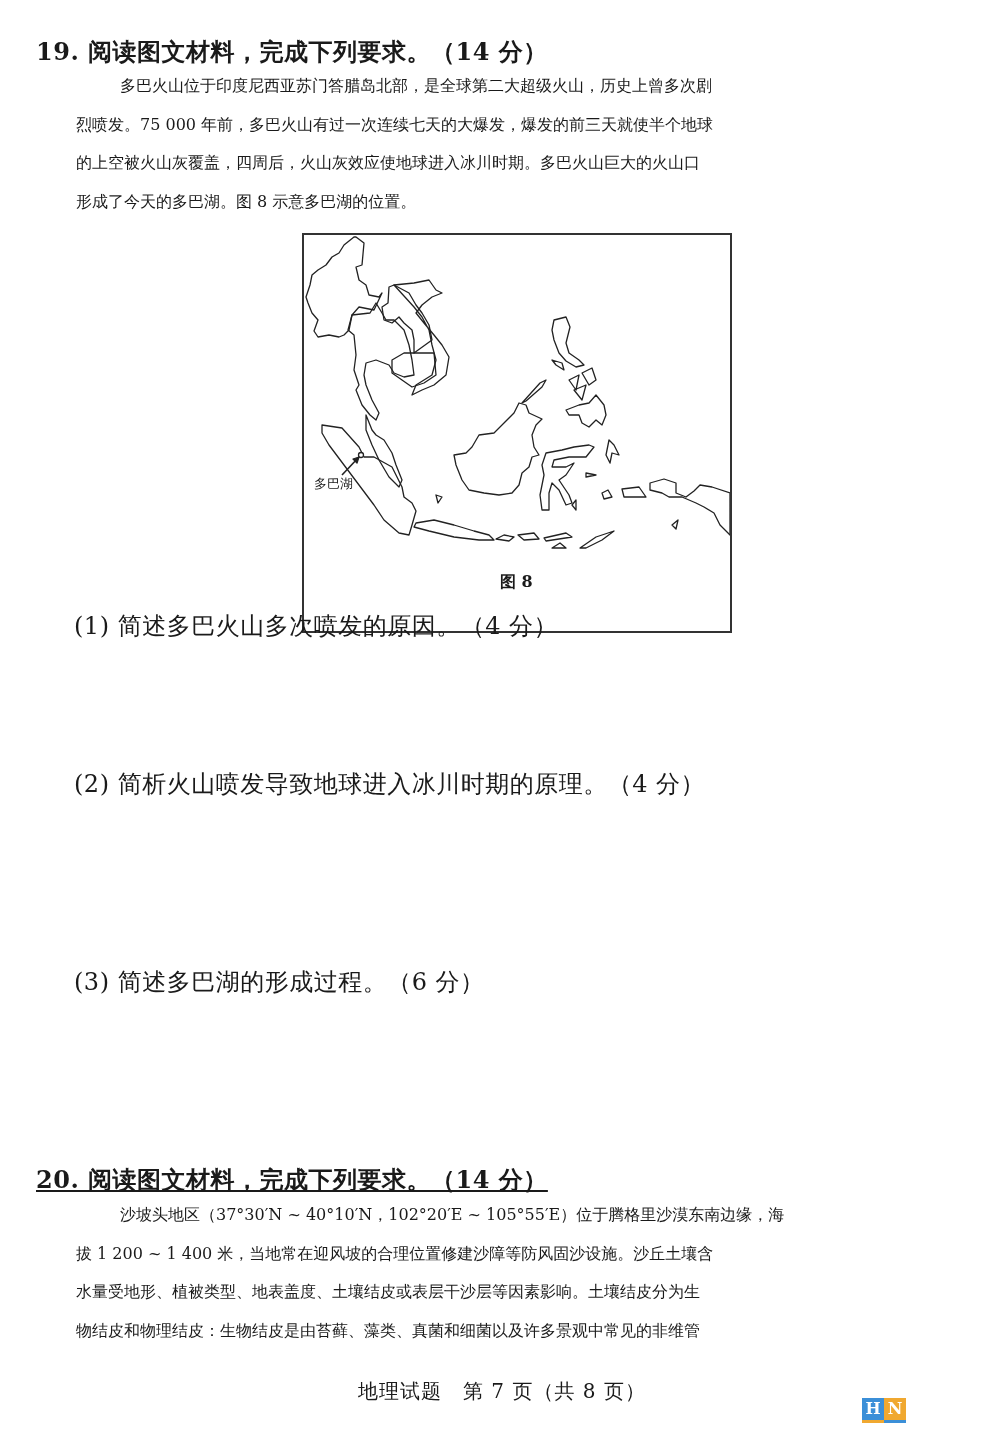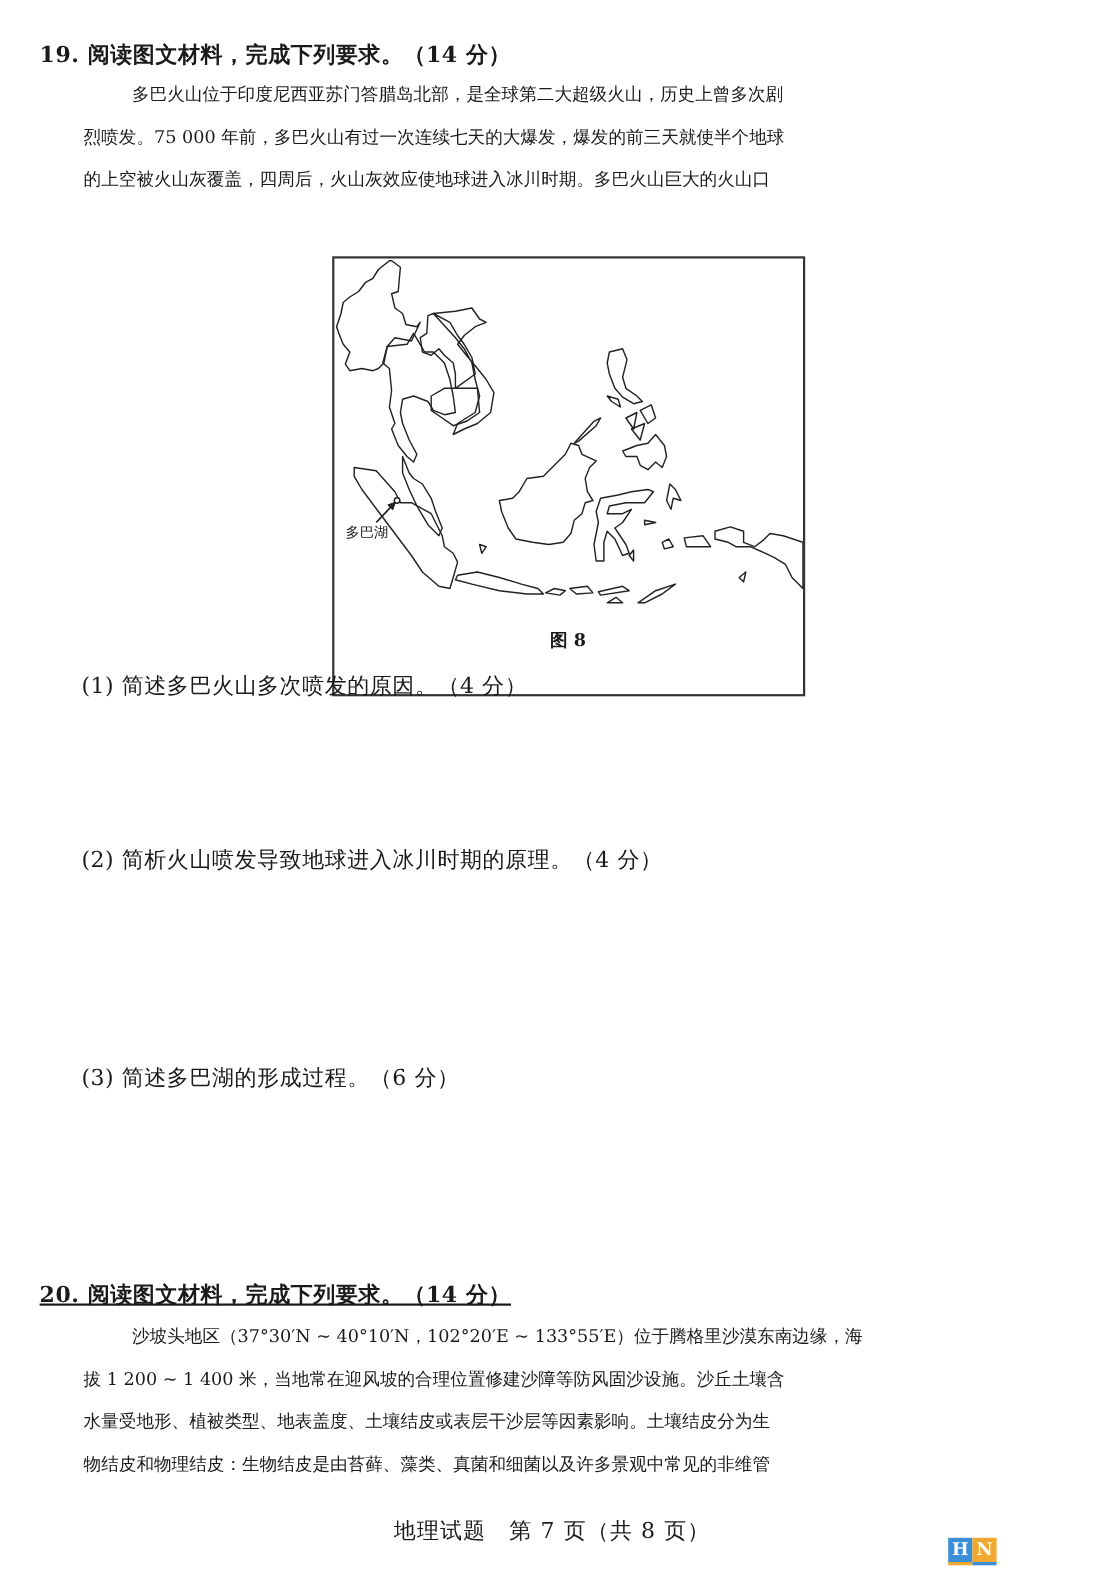--- a/index.html
+++ b/index.html
@@ -1,21 +1,21 @@
 <!DOCTYPE html>
 <html><head>
 <meta charset="utf-8">
 <style>
   html, body { margin: 0; padding: 0; background: #ffffff; }
   body {
     width: 1000px; height: 1439px; position: relative; overflow: hidden;
     font-family: "DejaVu Serif", "Liberation Serif", serif;
     color: #1a1a1a;
   }
-  .line { position: absolute; font-size: 20px; white-space: nowrap; letter-spacing: 0.5px; }
+  .line { position: absolute; font-size: 24px; white-space: nowrap; letter-spacing: 0.5px; }
   .q-title { font-weight: bold; }
   .para { position: absolute; left: 76px; width: 884px; font-size: 16px; line-height: 38.5px; text-align: justify; }
   .para p { margin: 0; }
   .para .indent { text-indent: 44px; }
   .map-box {
     position: absolute; left: 302px; top: 233px; width: 430px; height: 400px;
     border: 2px solid #333; box-sizing: border-box; background: #fff;
   }
   .map-box svg { position: absolute; left: 0; top: 0; }
   .map-label { position: absolute; left: 10px; top: 240px; font-size: 13px; }
@@ -29,20 +29,21 @@
 </style>
 </head>
 <body>
 
 <div class="line q-title" style="left:36px; top:36px;">19. 阅读图文材料，完成下列要求。（14 分）</div>
 
 <div class="para" style="top:67px;">
   <p class="indent">多巴火山位于印度尼西亚苏门答腊岛北部，是全球第二大超级火山，历史上曾多次剧</p>
   <p>烈喷发。75 000 年前，多巴火山有过一次连续七天的大爆发，爆发的前三天就使半个地球</p>
   <p>的上空被火山灰覆盖，四周后，火山灰效应使地球进入冰川时期。多巴火山巨大的火山口</p>
+  <p>形成了今天的多巴湖。图 8 示意多巴湖的位置。</p>
 </div>
 
 <div class="map-box">
   <svg width="426" height="314" viewBox="0 0 426 314" fill="none" stroke="#222" stroke-width="1.3" stroke-linejoin="round">
 
     <path d="M52,2 L60,8 L58,30 L52,32 L55,45 L62,50 L65,60 L75,62 L78,58 L70,75 L55,72 L48,80 L45,95 L40,100 L35,102 L25,100 L14,102 L10,96 L14,85 L8,78 L4,68 L2,62 L6,50 L8,40 L14,35 L22,30 L28,22 L35,18 L40,10 L50,2 Z"></path>
 
     <path d="M72,68 L66,78 L48,80 L44,95 L50,100 L52,120 L50,135 L55,150 L52,155 L58,170 L66,180 L72,185 L75,178 L68,165 L62,150 L60,140 L62,128 L72,125 L85,130 L90,138 L100,142 L110,140 L108,125 L105,110 L100,95 L90,85 L82,85 L78,78 Z"></path>
 
     <path d="M85,52 L90,50 L105,58 L112,70 L118,78 L125,90 L128,105 L110,118 L110,105 L108,95 L100,88 L95,82 L88,88 L80,85 L78,72 L84,68 Z"></path>
@@ -98,21 +99,21 @@
 </div>
 <div class="fig-caption">图 8</div>
 
 <div class="line" style="left:74px; top:610px;">(1) 简述多巴火山多次喷发的原因。（4 分）</div>
 <div class="line" style="left:74px; top:768px;">(2) 简析火山喷发导致地球进入冰川时期的原理。（4 分）</div>
 <div class="line" style="left:74px; top:966px;">(3) 简述多巴湖的形成过程。（6 分）</div>
 
 <div class="line q-title" style="left:36px; top:1164px;text-decoration:underline;">20. 阅读图文材料，完成下列要求。（14 分）</div>
 
 <div class="para" style="top:1196px;">
-  <p class="indent">沙坡头地区（37°30′N ~ 40°10′N，102°20′E ~ 133°55′E）位于腾格里沙漠东南边缘，海</p>
+  <p class="indent">沙坡头地区（37°30′N ~ 40°10′N，102°20′E ~ 105°55′E）位于腾格里沙漠东南边缘，海</p>
   <p>拔 1 200 ~ 1 400 米，当地常在迎风坡的合理位置修建沙障等防风固沙设施。沙丘土壤含</p>
   <p>水量受地形、植被类型、地表盖度、土壤结皮或表层干沙层等因素影响。土壤结皮分为生</p>
   <p>物结皮和物理结皮：生物结皮是由苔藓、藻类、真菌和细菌以及许多景观中常见的非维管</p>
 </div>
 
 <div class="footer">地理试题　第 7 页（共 8 页）</div>
 
 <div class="hn-logo">
   <div class="h">H</div>
   <div class="n">N</div>

